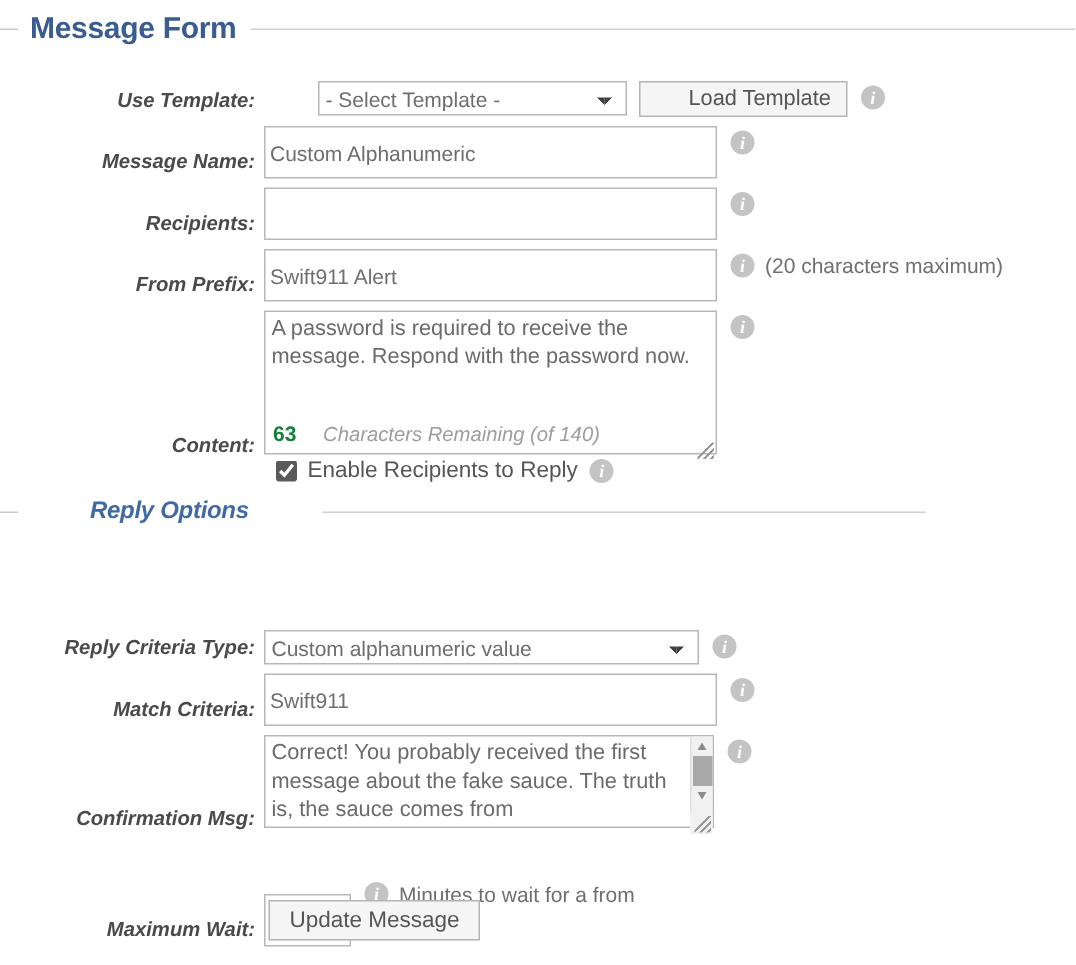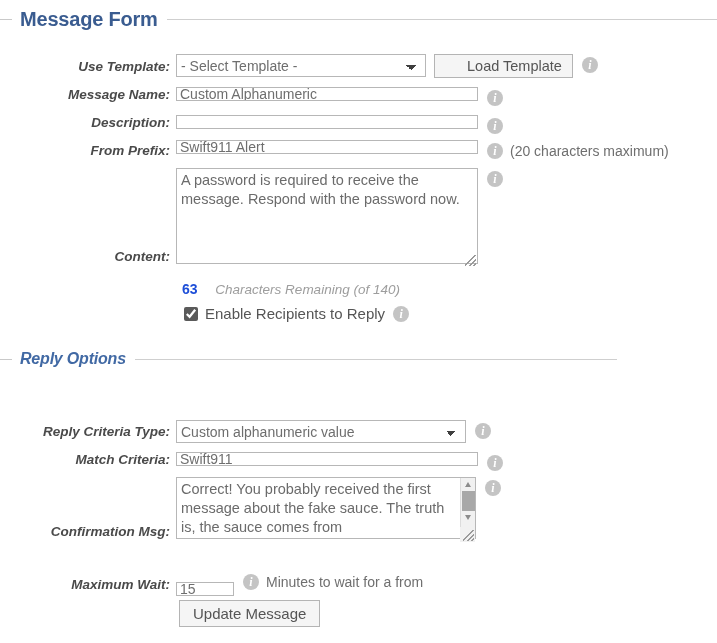--- a/index.html
+++ b/index.html
@@ -43,21 +43,21 @@
     font-style: italic;
     color: #4169a4;
   }
   .rule-right {
     flex: 1 1 auto;
     height: 1px;
     background: #cfcfcf;
   }
 
   #sec-message-form { position: absolute; left: 0; top: 8px; width: 717px; }
-  #sec-reply-options { position: absolute; left: 0; top: 350px; width: 617px; }
+  #sec-reply-options { position: absolute; left: 0; top: 332px; width: 617px; gap: 40px; }
 
   
   .form-rows { position: absolute; left: 0; width: 717px; }
   #rows-message { top: 54px; }
   #rows-reply { top: 420px; }
 
   .row {
     display: flex;
     align-items: flex-end;
     margin-bottom: 6px;
@@ -79,39 +79,39 @@
   input.txt, select.sel, textarea.ta {
     font-family: "Liberation Sans", sans-serif;
     font-size: 14px;
     color: #6e6e6e;
     background: #ffffff;
     border: 1px solid #b7b7b7;
     outline: none;
     padding: 1px 3px;
     border-radius: 0;
   }
-  input.txt { height: 14px; line-height: 19px; }
+  input.txt { height: 35px; line-height: 19px; }
   .w-wide { width: 302px; }
   .w-small { width: 58px; margin-top: 11px; }
 
   select.sel {
     height: 23px;
     -webkit-appearance: none;
     appearance: none;
     padding: 0 22px 0 4px;
     background-image:
       linear-gradient(45deg, transparent 50%, #3f3f3f 50%),
       linear-gradient(135deg, #3f3f3f 50%, transparent 50%);
     background-position:
       calc(100% - 14px) 10px,
       calc(100% - 9px) 10px;
     background-size: 5px 5px, 5px 5px;
     background-repeat: no-repeat;
   }
-  select.sel.t-template { width: 250px; }
+  select.sel.t-template { width: 206px; margin-left: 36px; }
   select.sel.t-criteria { width: 290px; }
 
   textarea.ta {
     font-size: 14.5px;
     line-height: 19px;
     padding: 2px 4px;
     resize: none;
     overflow: hidden;
     color: #6b6b6b;
   }
@@ -221,21 +221,21 @@
 
   
   #chars-remaining-row {
     position: absolute;
     left: 182px;
     top: 281px;
     font-size: 13.5px;
     white-space: nowrap;
   }
   #chars-remaining-count {
-    color: #1d4ed8;
+    color: #15803d;
     font-weight: bold;
     font-size: 14px;
   }
   #chars-remaining-label {
     color: #9d9d9d;
     font-style: italic;
     font-size: 13.5px;
     margin-left: 14px;
   }
 
@@ -285,21 +285,21 @@
 
     <div class="row">
       <div class="lbl">Message Name:</div>
       <div class="ctl">
         <input class="txt w-wide" type="text" id="message-name-input" value="Custom Alphanumeric" style="">
         <span class="info">i</span>
       </div>
     </div>
 
     <div class="row">
-      <div class="lbl">Description:</div>
+      <div class="lbl">Recipients:</div>
       <div class="ctl">
         <input class="txt w-wide" type="text" id="description-input" value="" style="">
         <span class="info">i</span>
       </div>
     </div>
 
     <div class="row">
       <div class="lbl">From Prefix:</div>
       <div class="ctl">
         <input class="txt w-wide" type="text" id="from-prefix-input" value="Swift911 Alert" style="">

